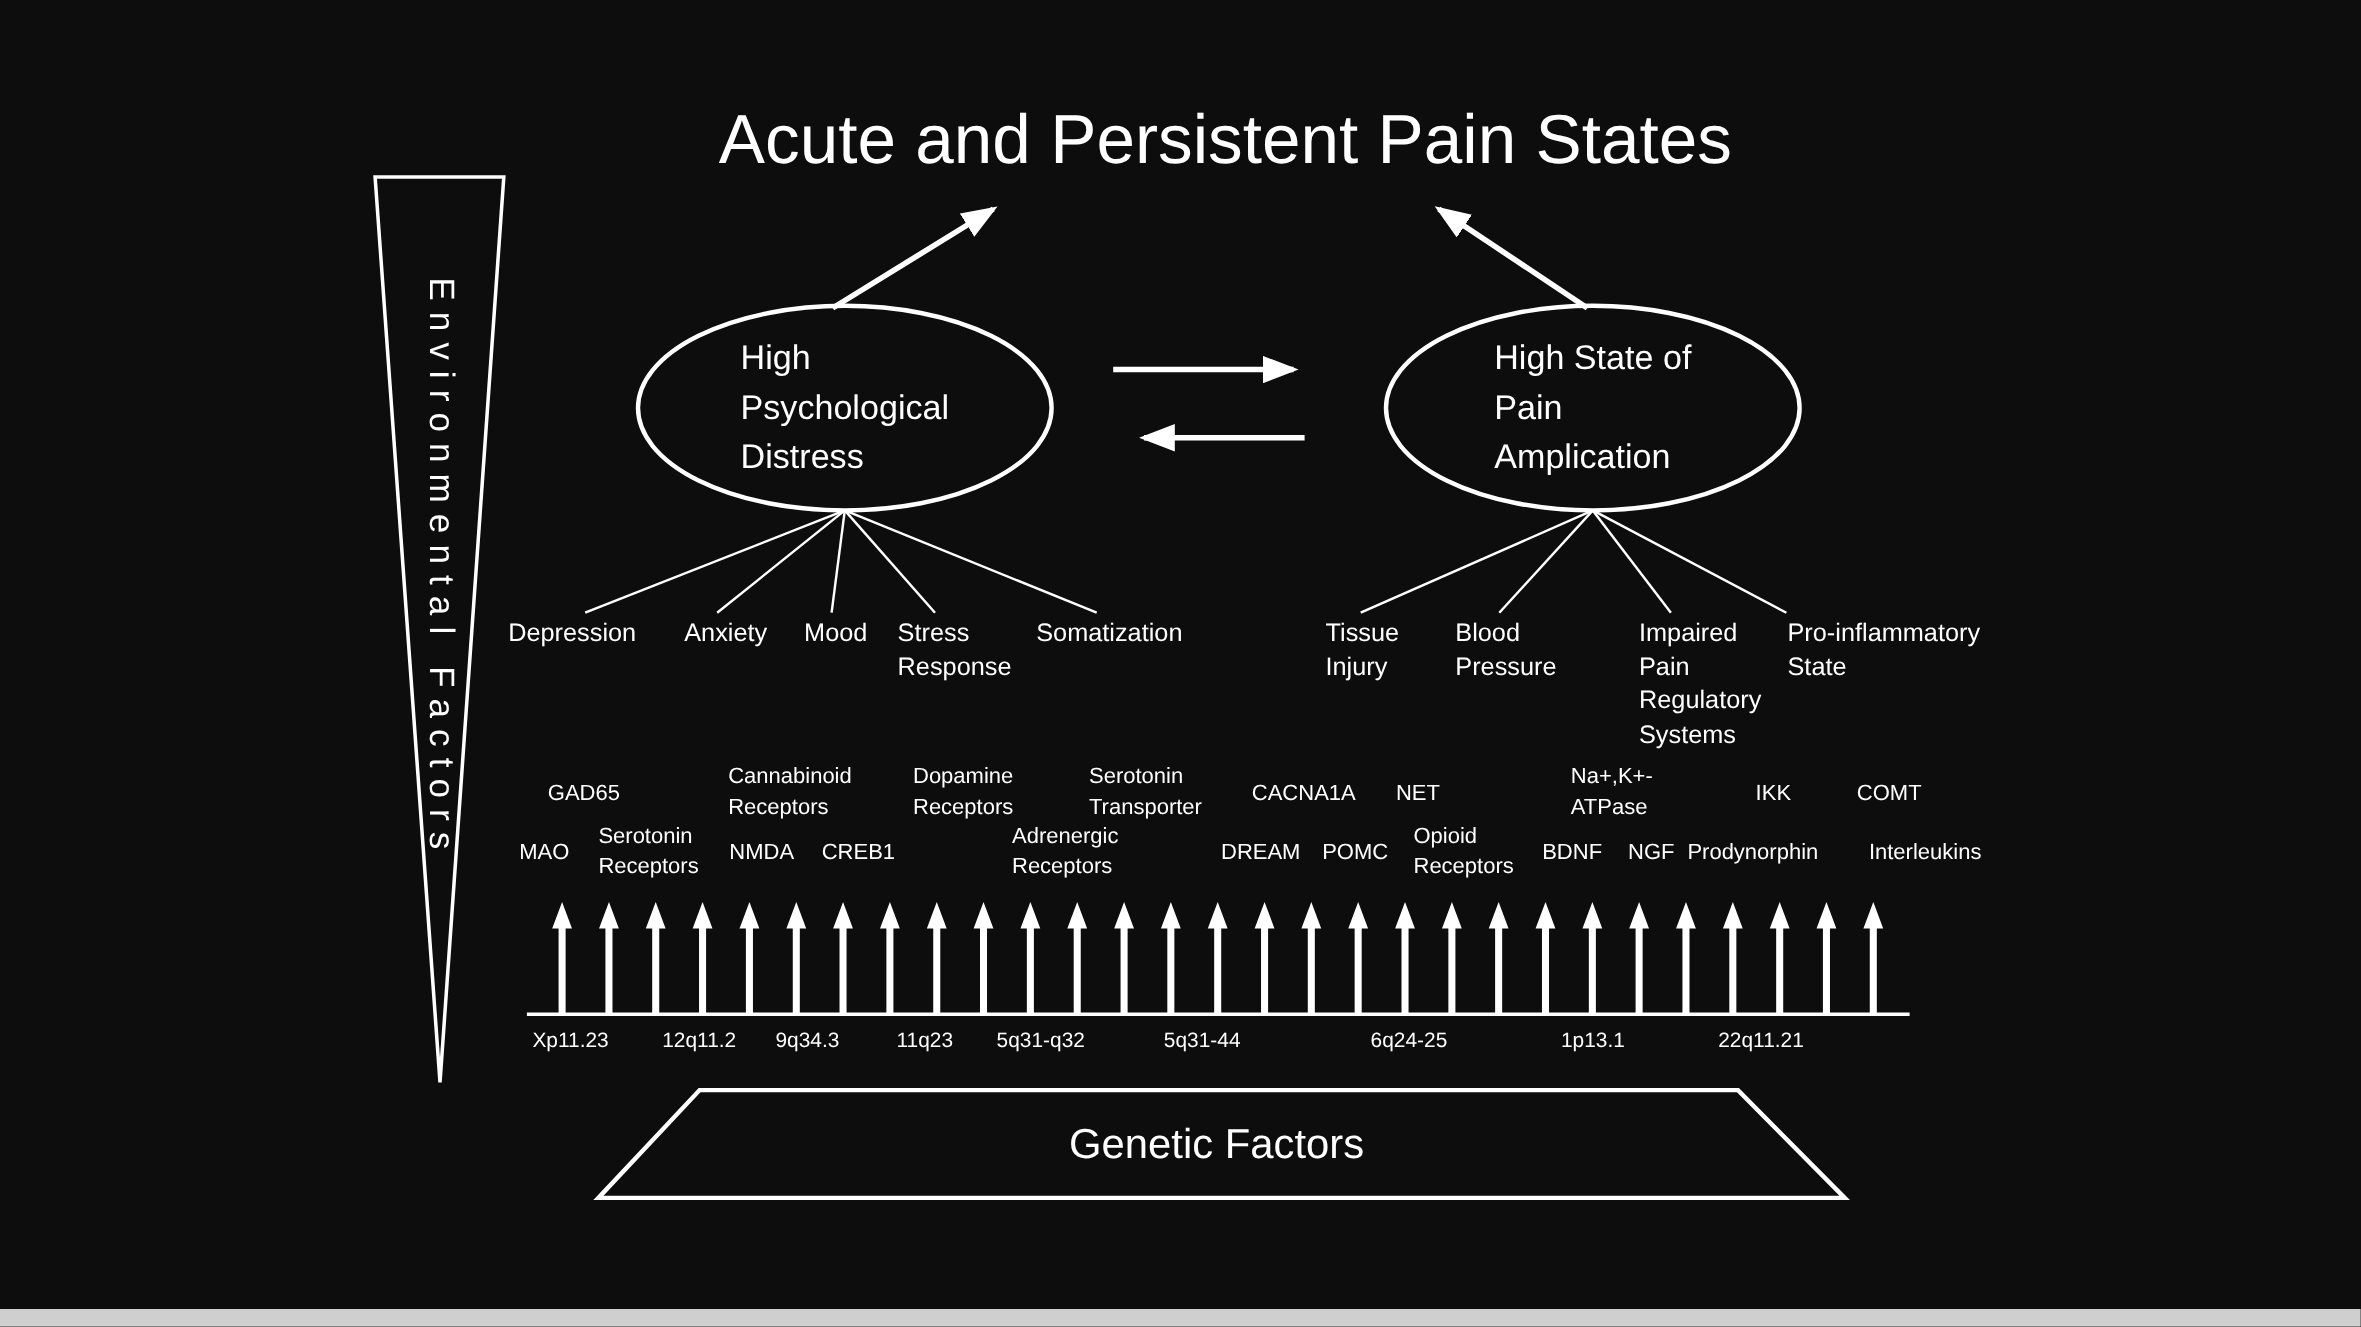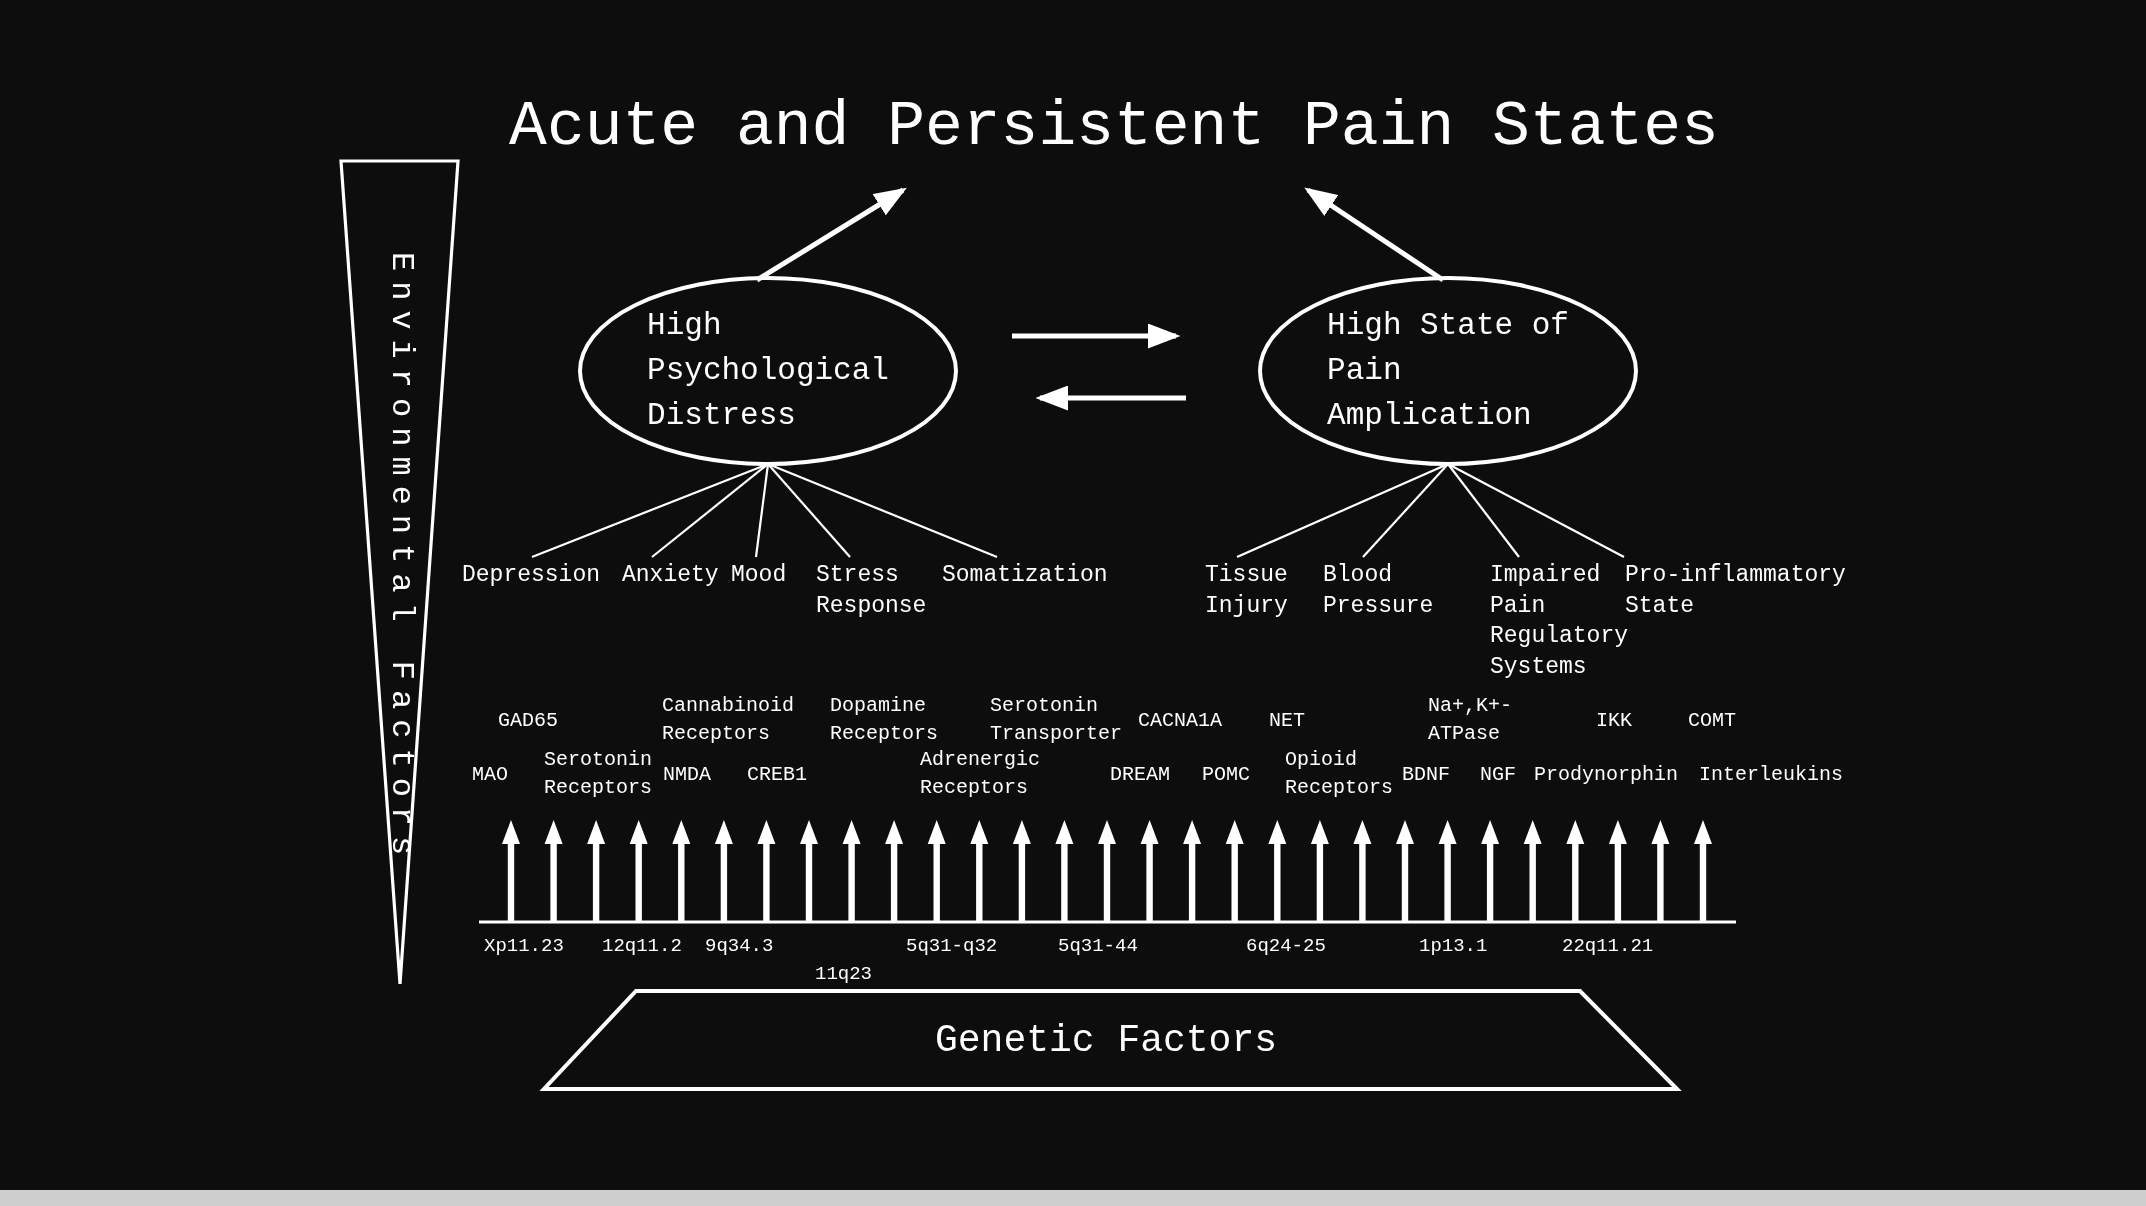--- a/index.html
+++ b/index.html
@@ -2,21 +2,21 @@
 <html style="--bg: #0d0d0d; --fg: #ffffff; --strip: #cfcfcf;"><head>
 <meta charset="utf-8">
 <style>
   :root { --bg:#0d0d0d; --fg:#ffffff; --strip:#cfcfcf; }
   * { margin:0; padding:0; box-sizing:border-box; }
   html,body { background:var(--bg); }
   body { width:2146px; height:1206px; overflow:hidden; }
   .stage {
     position:relative; width:2146px; height:1206px;
     background:var(--bg); color:var(--fg);
-    font-family:Liberation Mono, monospace;
+    font-family:Liberation Sans, sans-serif;
   }
   svg.shapes { position:absolute; left:0; top:0; width:2146px; height:1206px; }
   .shapes line, .shapes ellipse, .shapes polygon { stroke:var(--fg); fill:none; stroke-linecap:butt; }
   .shapes path { fill:var(--fg); stroke:none; }
   .s2{stroke-width:2.2} .s3{stroke-width:3.2} .s4{stroke-width:4} .s5{stroke-width:5}
   .lbl { position:absolute; white-space:pre-line; color:var(--fg); font-size:23px; line-height:1.33; }
   .gene { font-size:20px; line-height:1.42; }
   .locus { font-size:19px; }
   .title { font-size:63px; transform:translateX(-50%); white-space:nowrap; }
   .node-label { font-size:31px; line-height:1.45; transform:translate(-50%,-50%); }
@@ -156,21 +156,21 @@
   <div class="lbl gene" style="left:1285px; top:746px;">Opioid
 Receptors</div>
   <div class="lbl gene" style="left:1402px; top:761px;">BDNF</div>
   <div class="lbl gene" style="left:1480px; top:761px;">NGF</div>
   <div class="lbl gene" style="left:1534px; top:761px;">Prodynorphin</div>
   <div class="lbl gene" style="left:1699px; top:761px;">Interleukins</div>
 
   <div class="lbl locus" style="left:484px;  top:934px;">Xp11.23</div>
   <div class="lbl locus" style="left:602px;  top:934px;">12q11.2</div>
   <div class="lbl locus" style="left:705px;  top:934px;">9q34.3</div>
-  <div class="lbl locus" style="left:815px;  top:934px;margin-top:28px;">11q23</div>
+  <div class="lbl locus" style="left:815px;  top:934px;">11q23</div>
   <div class="lbl locus" style="left:906px;  top:934px;">5q31-q32</div>
   <div class="lbl locus" style="left:1058px; top:934px;">5q31-44</div>
   <div class="lbl locus" style="left:1246px; top:934px;">6q24-25</div>
   <div class="lbl locus" style="left:1419px; top:934px;">1p13.1</div>
   <div class="lbl locus" style="left:1562px; top:934px;">22q11.21</div>
 
   <div class="lbl big-label" style="left:1106px; top:1041px;">Genetic Factors</div>
 
   <div class="footer-strip"></div>
 

